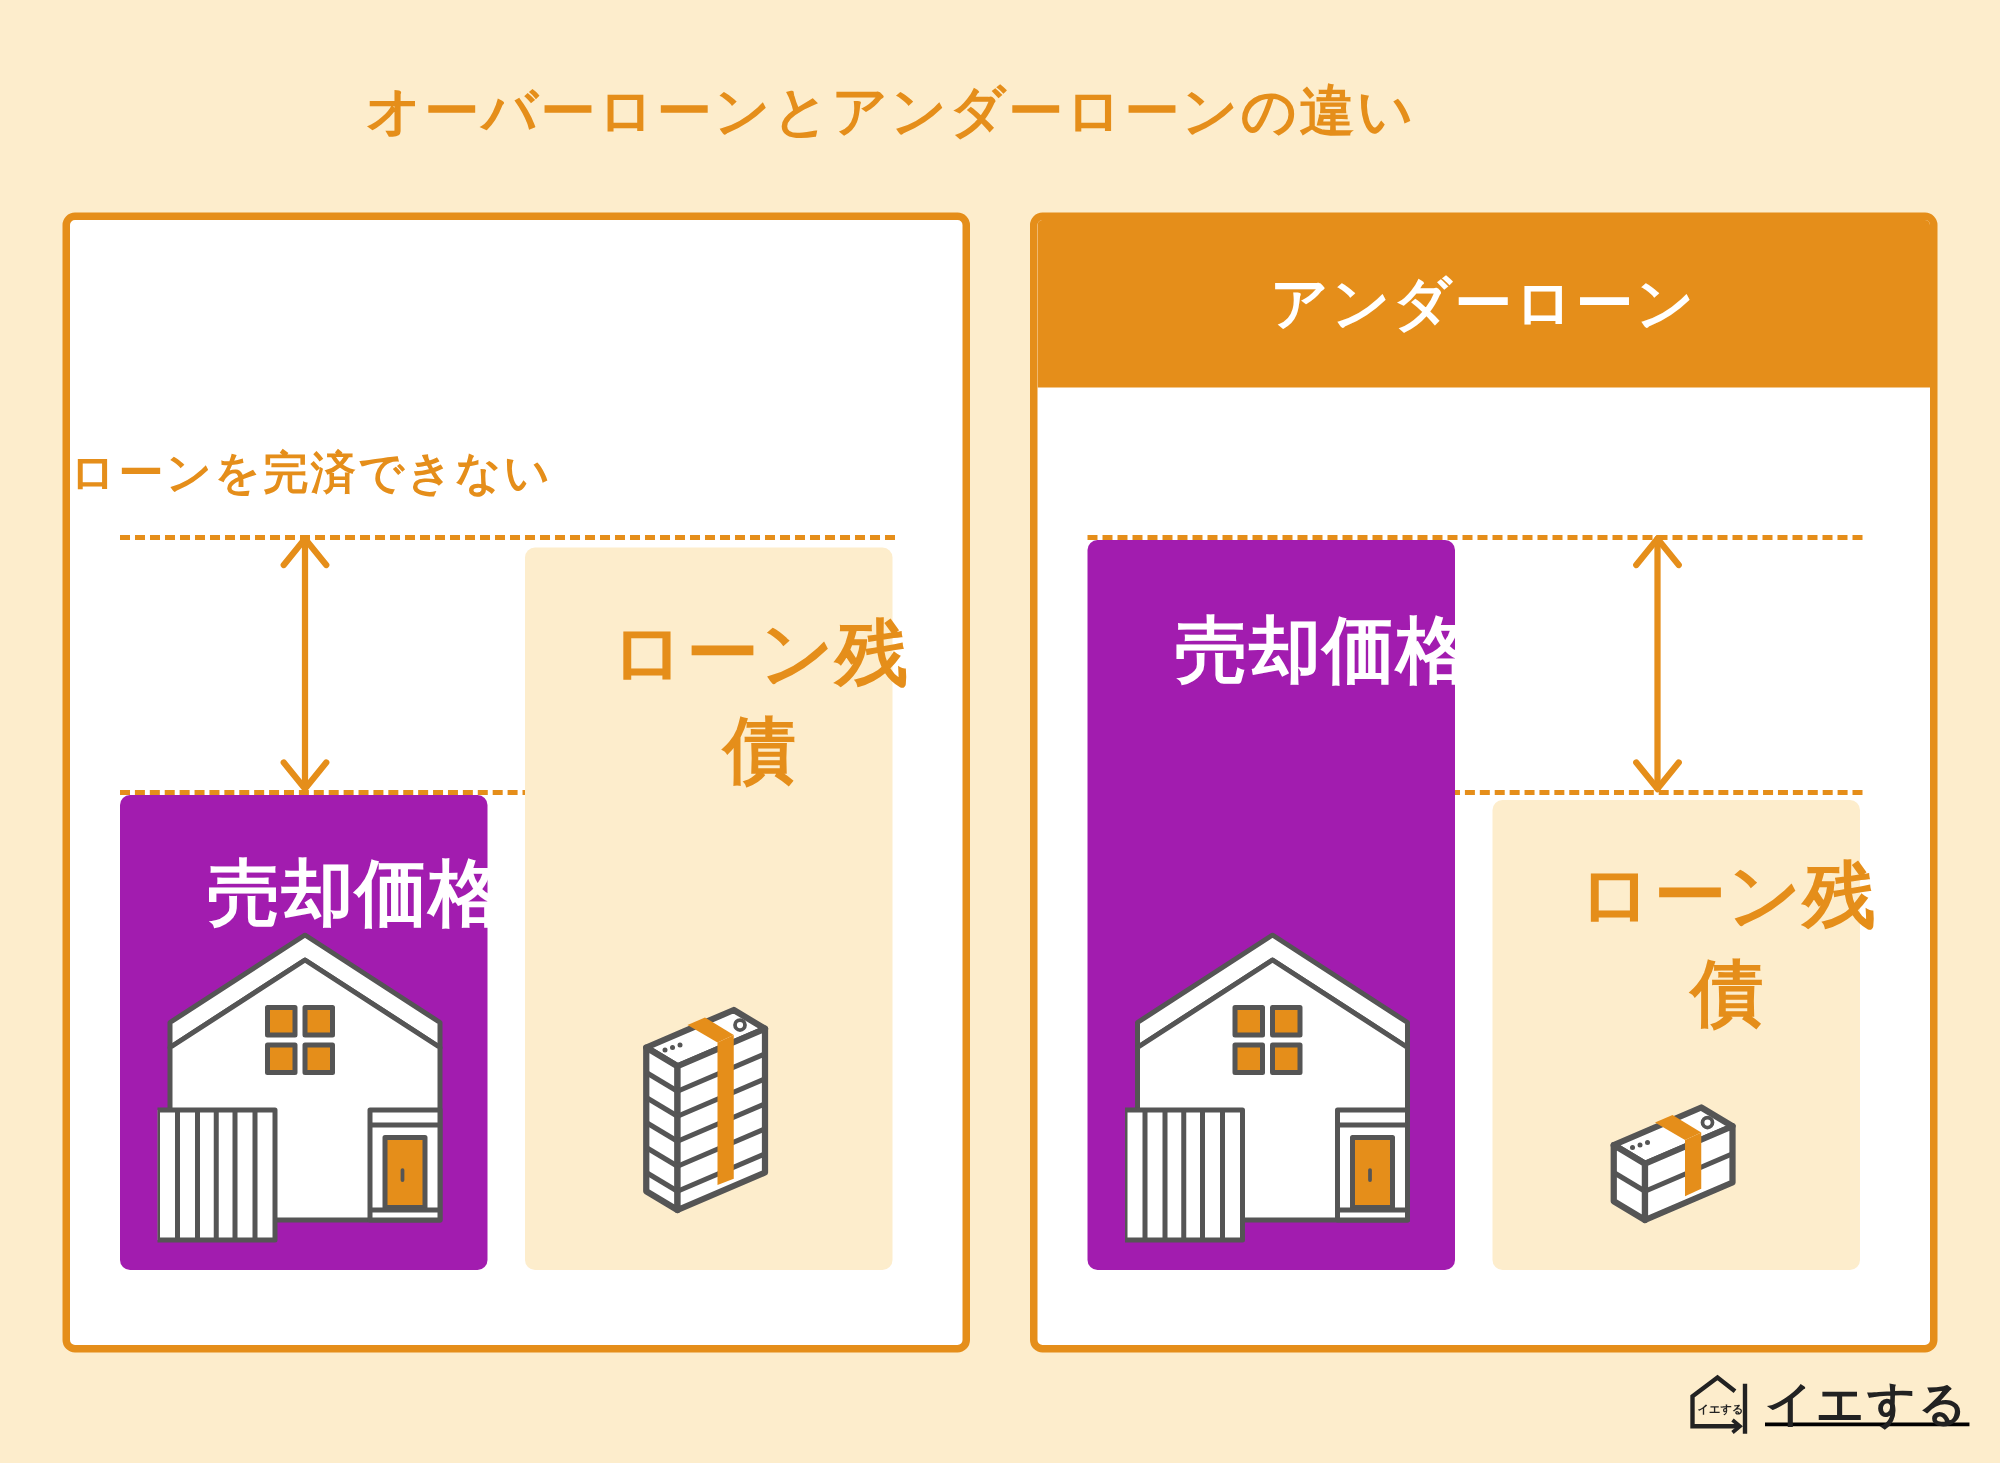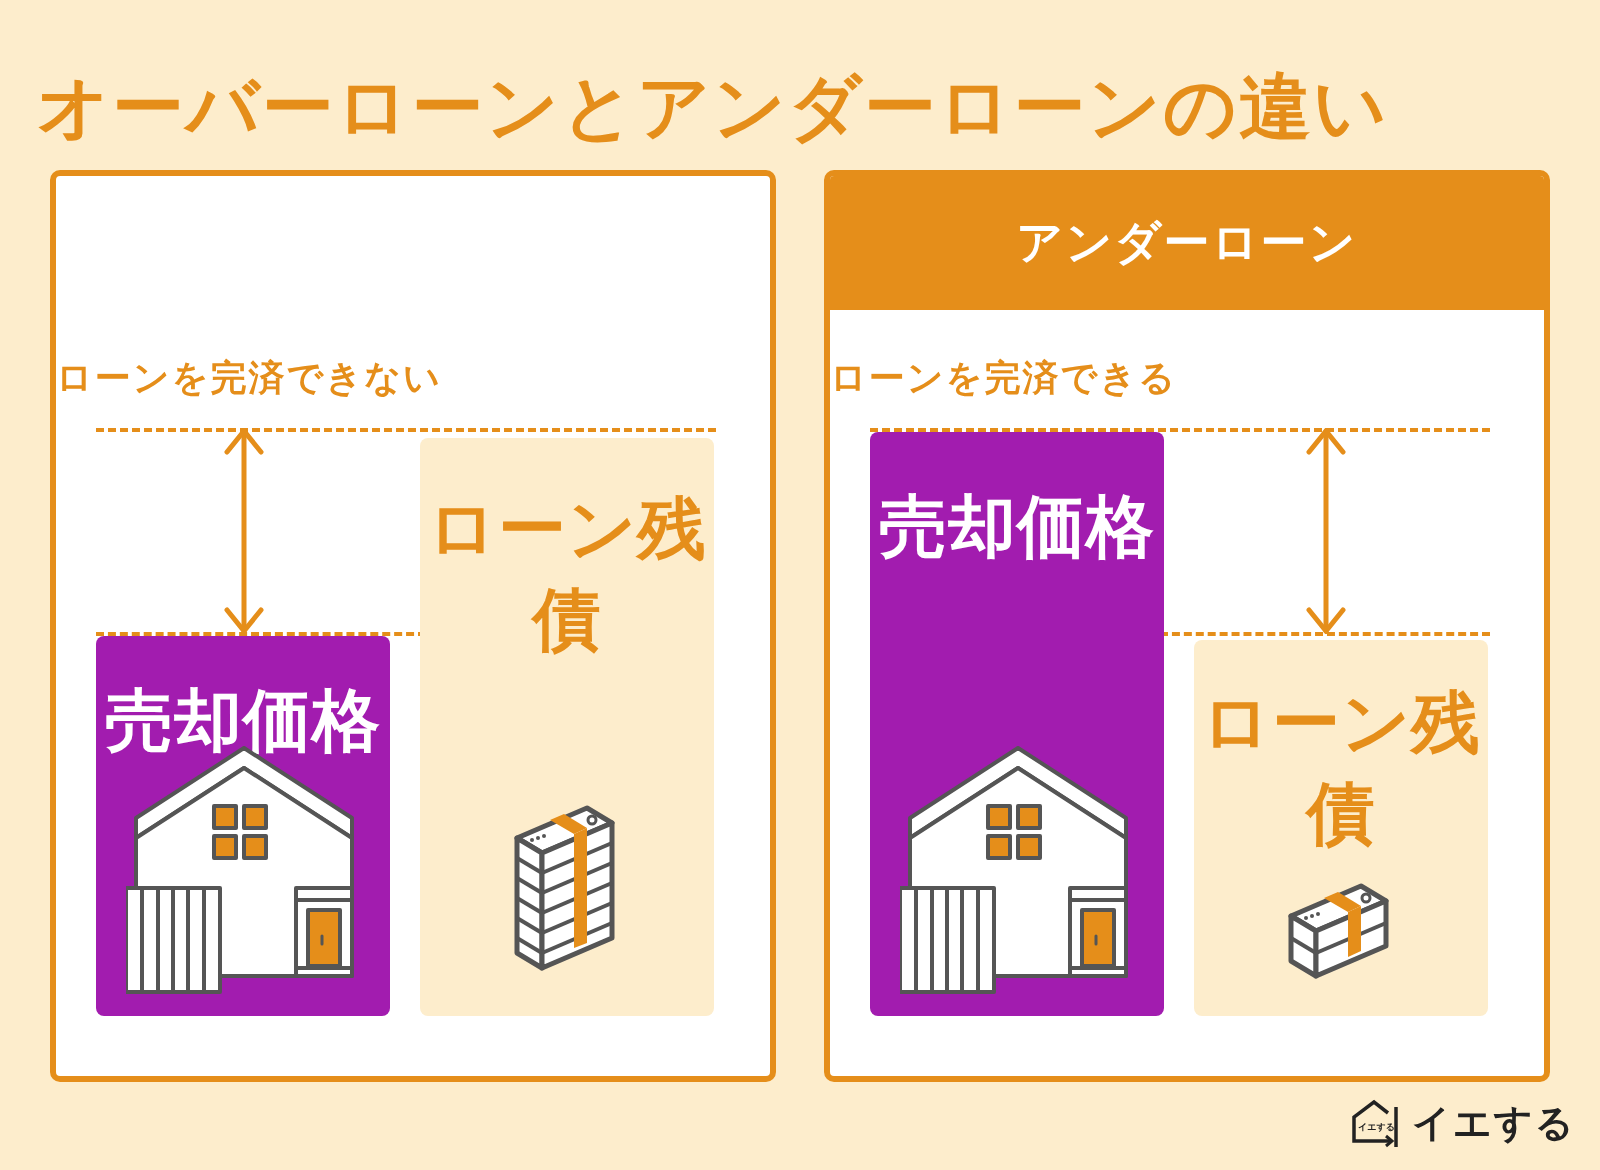--- a/index.html
+++ b/index.html
@@ -1,37 +1,37 @@
 <!DOCTYPE html>
 <html><head>
 <meta charset="utf-8">
 <style>
   html,body{margin:0;padding:0;}
   body{width:1600px;height:1170px;background:#fdedcc;position:relative;overflow:hidden;
        font-family:"DejaVu Sans","Liberation Sans",sans-serif;}
   .title{position:absolute;left:0;top:60px;width:1425px;text-align:center;
-         font-size:72px;font-weight:bold;color:#e58e1a;letter-spacing:2px;}
+         font-size:44px;font-weight:bold;color:#e58e1a;letter-spacing:2px;}
   .panel{position:absolute;top:170px;width:726px;height:912px;background:#fff;
          border:6px solid #e58e1a;border-radius:10px;box-sizing:border-box;overflow:hidden;}
   .panel-left{left:50px;}
   .panel-right{left:824px;}
   .panel-header{position:absolute;left:0;top:0;width:100%;height:134px;background:#e58e1a;
          color:#fff;font-size:46px;font-weight:bold;display:flex;align-items:center;justify-content:center;letter-spacing:2px;}
   .panel-sub{position:absolute;left:0;top:178px;width:100%;text-align:left;
          font-size:36px;font-weight:bold;color:#e58e1a;letter-spacing:2px;}
   .dash{position:absolute;height:0;border-top:4px dashed #e58e1a;}
   .box{position:absolute;border-radius:8px;}
   .box-orange{background:#a21caf;}
   .box-cream{background:#fdedcc;}
-  .box-label{position:absolute;left:0;width:100%;text-align:center;font-size:68px;font-weight:bold;letter-spacing:1px;}
+  .box-label{position:absolute;left:0;width:100%;text-align:center;font-size:58px;font-weight:bold;letter-spacing:1px;padding-left:41px;}
   .lbl-white{color:#fff;}
   .lbl-orange{color:#e58e1a;}
   .arrow{position:absolute;}
   .icon{position:absolute;}
-  .logo{position:absolute;left:1352px;top:1098px;display:flex;align-items:center;}
+  .logo{position:absolute;left:1352px;top:1098px;display:flex;align-items:center;text-decoration:underline;}
   .logo-text{font-size:38px;font-weight:bold;color:#222;margin-left:8px;letter-spacing:2px;}
 </style>
 </head>
 <body>
 
 <div class="title">オーバーローンとアンダーローンの違い</div>
 
 <div class="panel panel-left">
   <div class="panel-sub">ローンを完済できない</div>
 
@@ -96,21 +96,20 @@
     <g stroke="#e58e1a" stroke-width="5" stroke-linecap="round" fill="none">
       <line x1="22" y1="3" x2="22" y2="203"></line>
       <polyline points="5,24 22,3 39,24"></polyline>
       <polyline points="5,182 22,203 39,182"></polyline>
     </g>
   </svg>
 </div>
 
 <div class="panel panel-right">
   <div class="panel-header">アンダーローン</div>
-  <div class="panel-sub">ローンを完済できる</div>
 
   <div class="dash" style="left:40px;top:252px;width:620px;"></div>
   <div class="dash" style="left:330px;top:456px;width:330px;"></div>
 
   <div class="box box-orange" style="left:40px;top:256px;width:294px;height:584px;">
     <div class="box-label lbl-white" style="top:50px;">売却価格</div>
     <svg class="icon" style="left:30px;top:314px;" width="236" height="250" viewBox="0 0 236 250">
       <g stroke="#555" stroke-width="4" stroke-linejoin="round">
         <polygon points="10,72 118,2 226,72 226,92 118,22 10,92" fill="#fff"></polygon>
         <polygon points="10,92 118,22 226,92 226,230 10,230" fill="#fff"></polygon>

